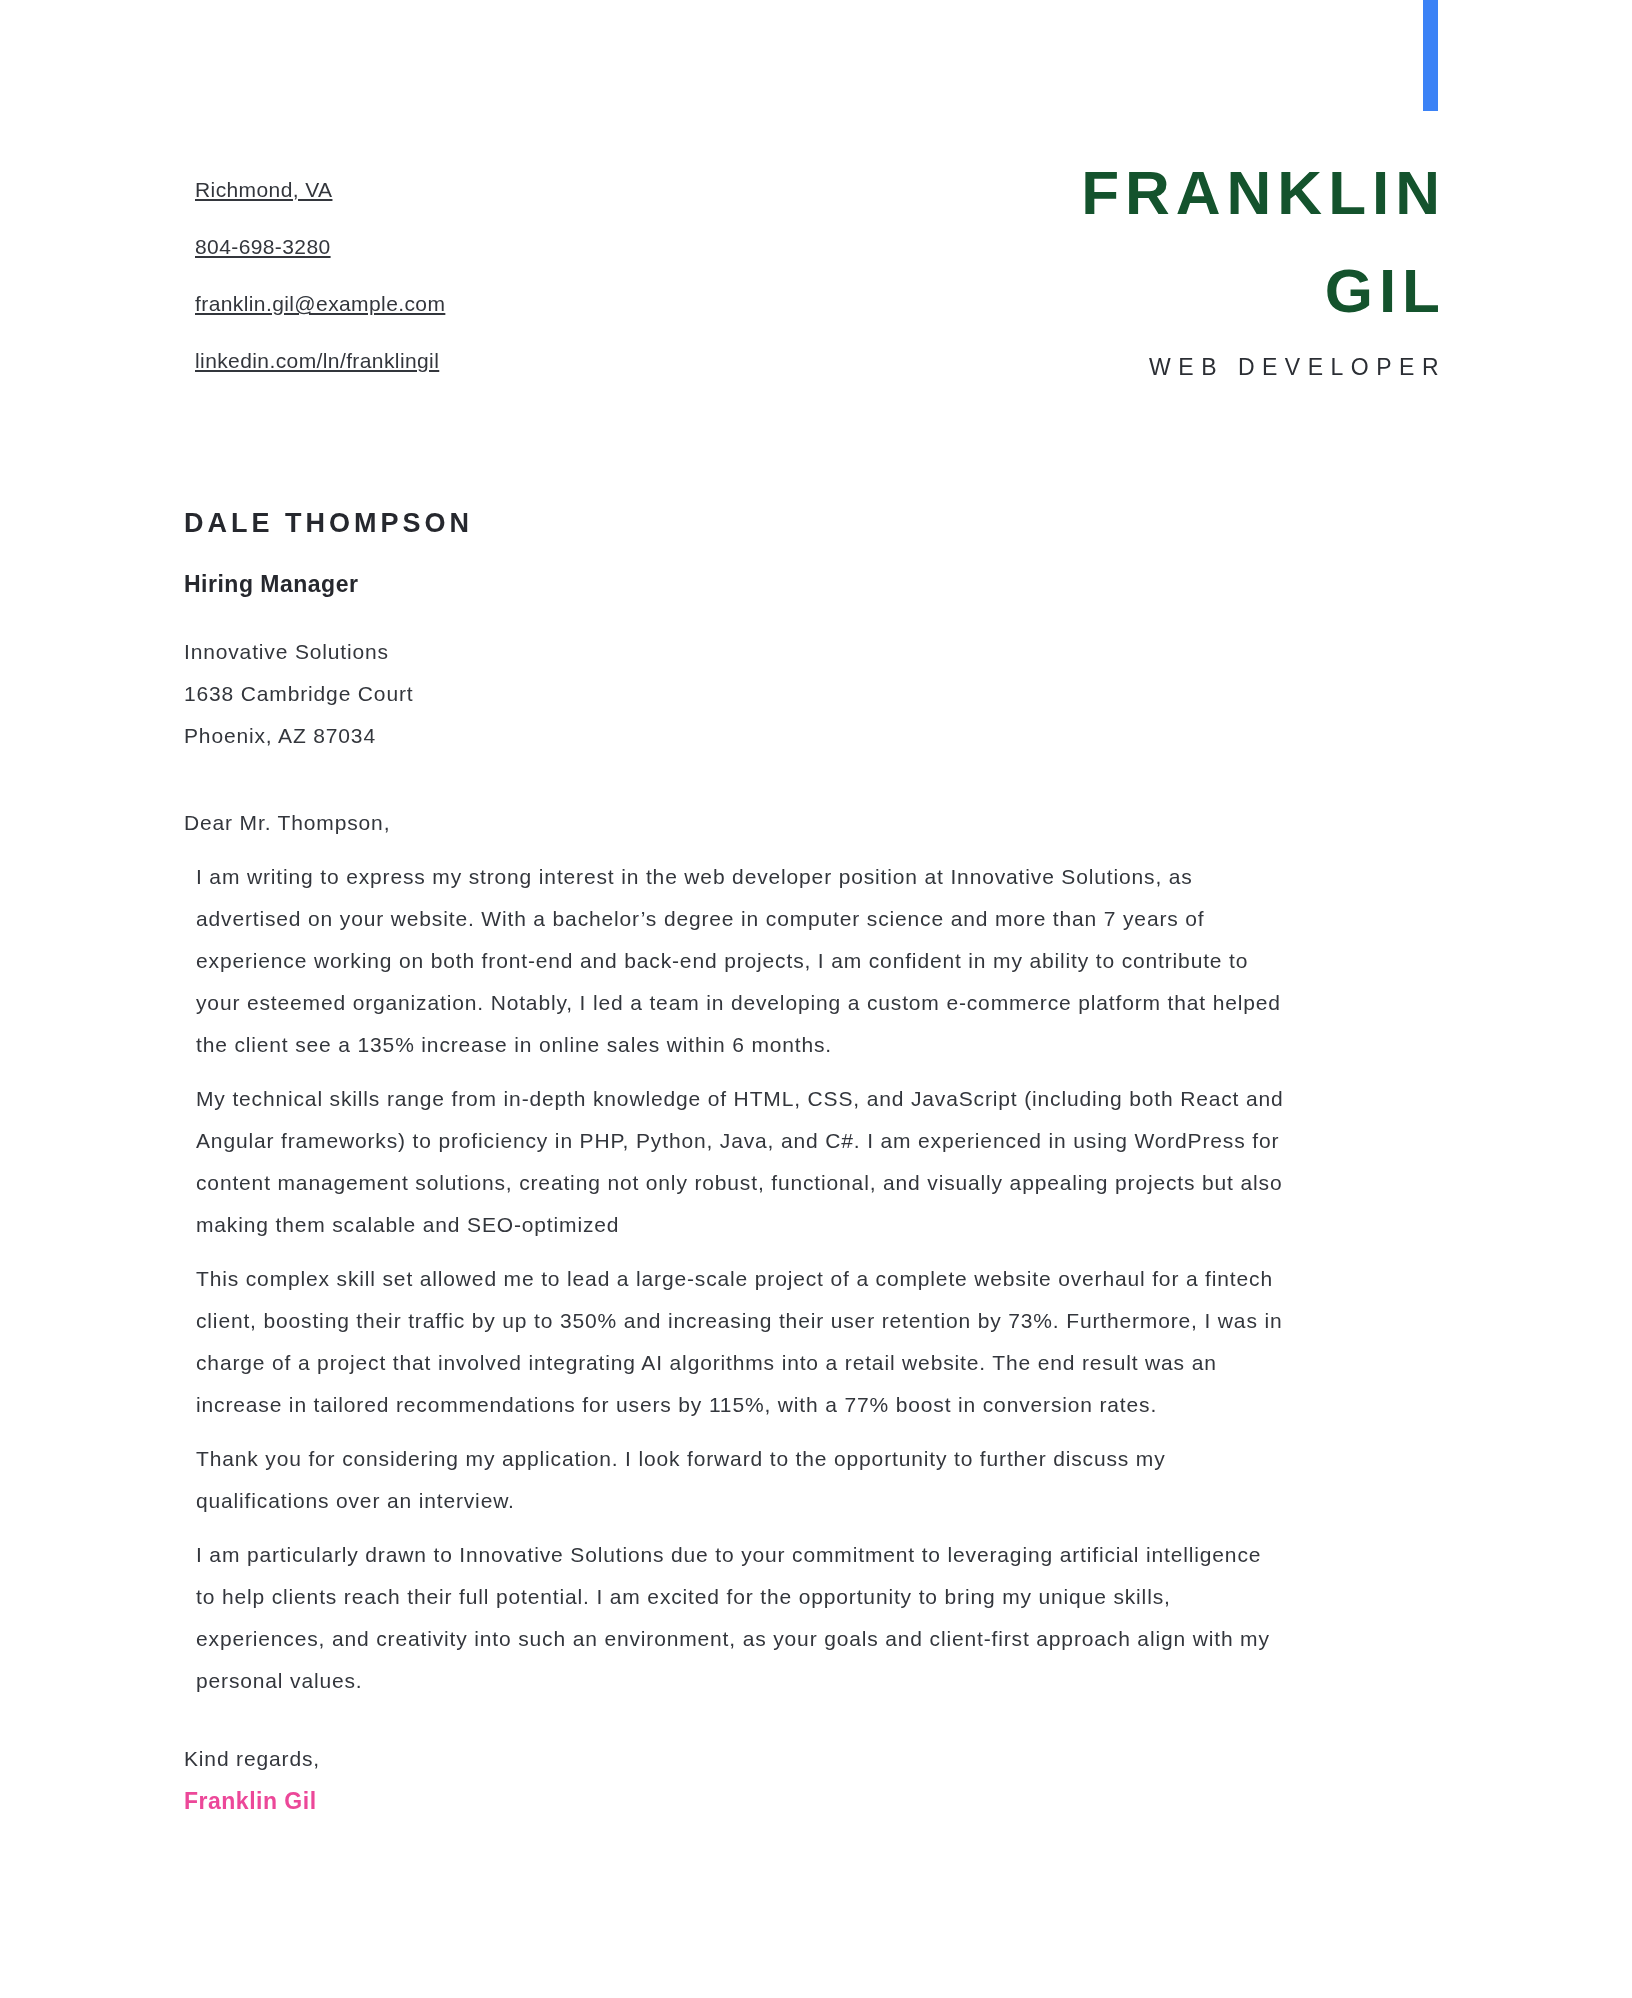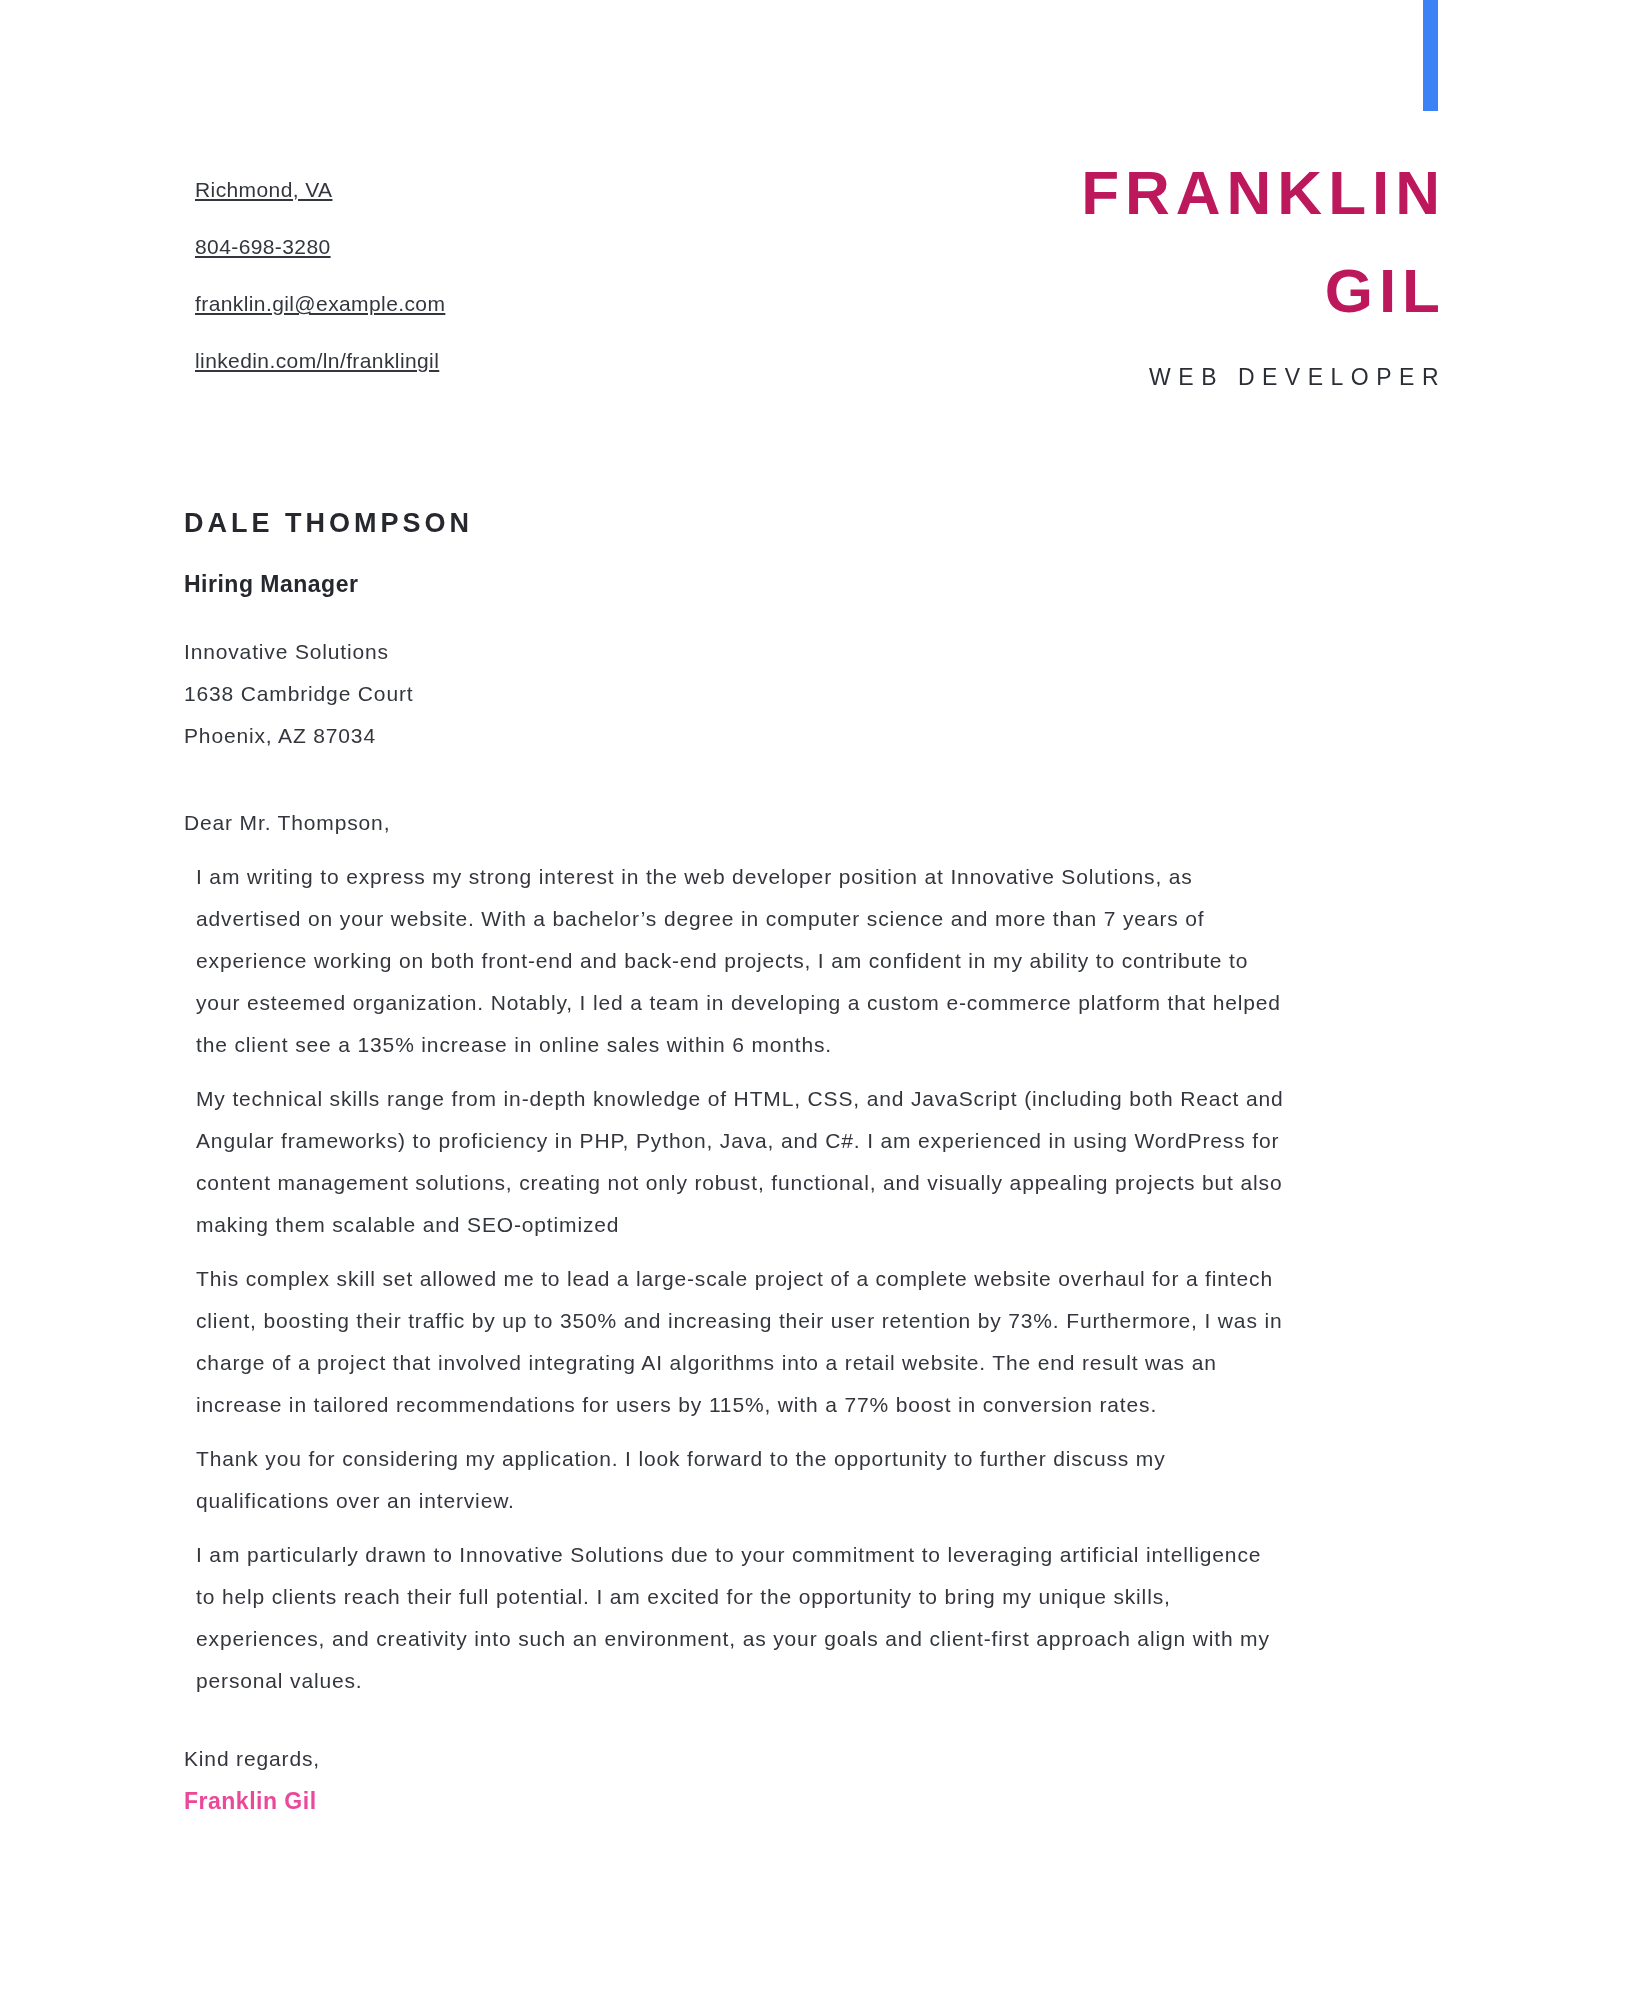--- a/index.html
+++ b/index.html
@@ -41,25 +41,25 @@
     position: absolute;
     right: 186px;
     top: 144px;
     text-align: right;
   }
   .bigname {
     font-size: 62px;
     font-weight: 700;
     line-height: 98px;
     letter-spacing: 6px;
-    color: #be185d;
+    color: #14532d;
     white-space: nowrap;
   }
   .role {
-    margin-top: 22px;
+    margin-top: 12px;
     font-size: 23px;
     font-weight: 500;
     line-height: 30px;
     letter-spacing: 7.5px;
     color: #2b2e34;
     white-space: nowrap;
   }
   
   .main {
     position: absolute;

